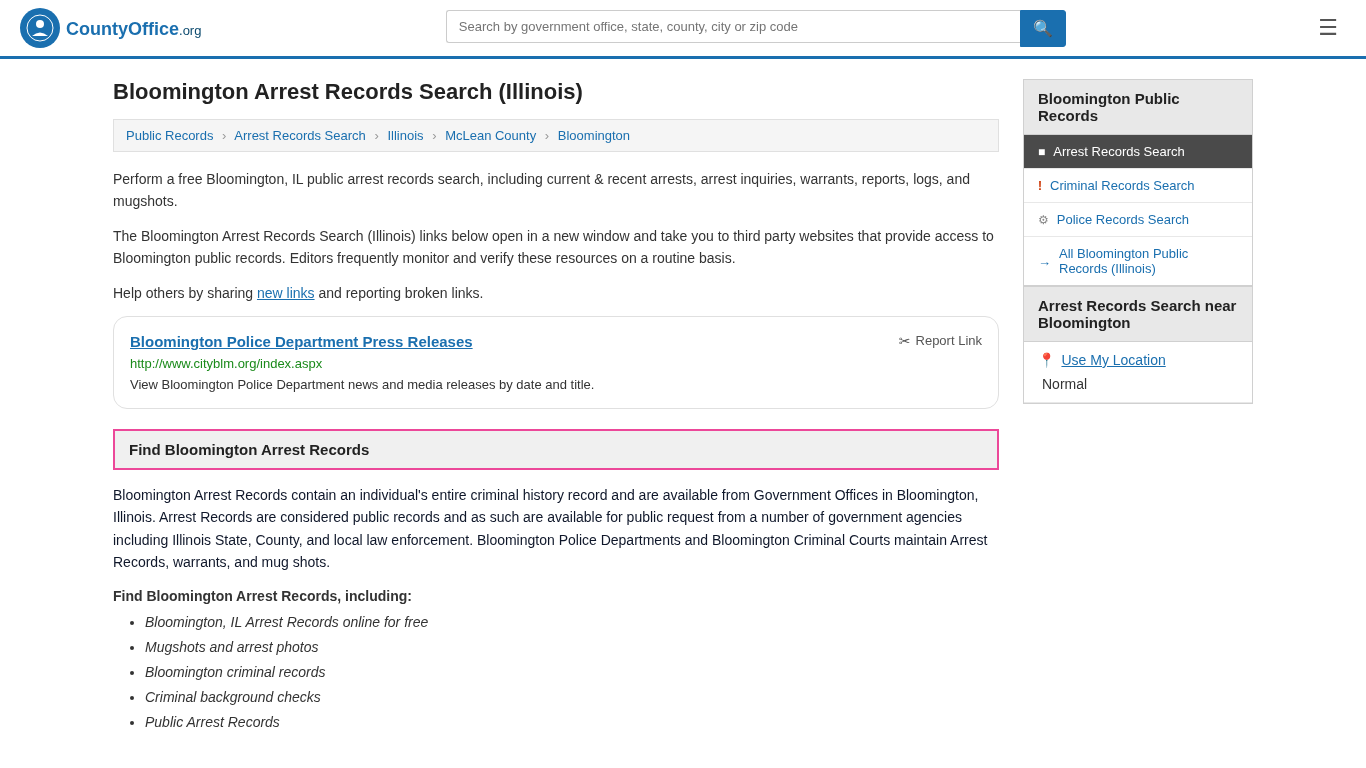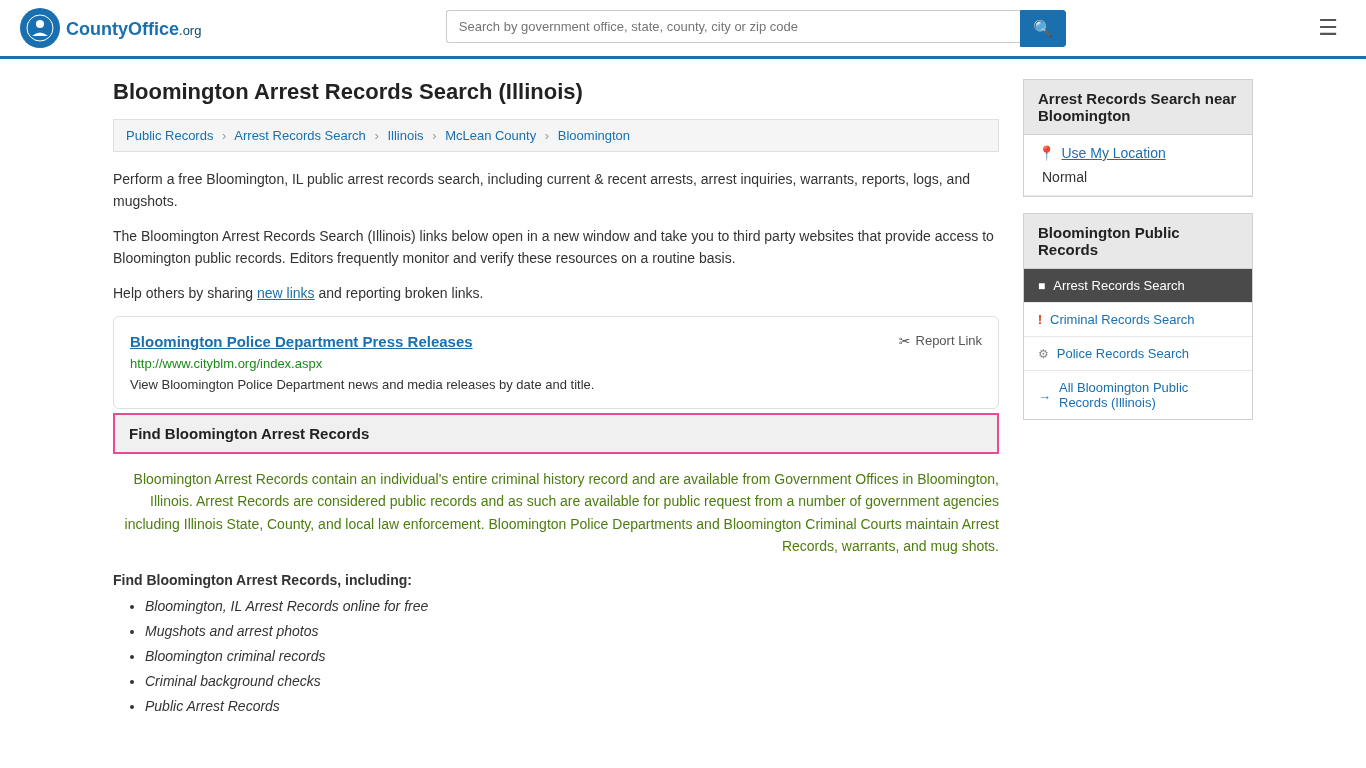--- a/index.html
+++ b/index.html
@@ -121,23 +121,23 @@
       margin-bottom: 12px;
     }
     .help-text a {
       color: #1a6faf;
       text-decoration: underline;
     }
 
     
     .link-card {
       border: 1px solid #e0e0e0;
-      border-radius: 6px;
+      border-radius: 14px;
       padding: 16px;
-      margin-bottom: 4px;
+      margin-bottom: 20px;
     }
     .link-card-header {
       display: flex;
       justify-content: space-between;
       align-items: flex-start;
       margin-bottom: 6px;
     }
     .link-card-title {
       font-size: 15px;
       font-weight: bold;
@@ -171,23 +171,22 @@
       padding: 10px 14px;
       font-size: 15px;
       font-weight: bold;
       color: #222;
       margin-bottom: 14px;
     }
 
     .body-text {
       font-size: 14px;
       line-height: 1.6;
-      color: #4d7c0f;
+      color: #0f172a;
       margin-bottom: 14px;
-      text-align: right;
     }
     .list-label {
       font-size: 14px;
       font-weight: bold;
       color: #333;
       margin-bottom: 8px;
     }
     .bullet-list {
       list-style: disc;
       padding-left: 32px;
@@ -345,53 +344,53 @@
       <li><span>Mugshots and arrest photos</span></li>
       <li><span>Bloomington criminal records</span></li>
       <li><span>Criminal background checks</span></li>
       <li><span>Public Arrest Records</span></li>
     </ul>
 
   </div>
 
   <div class="sidebar">
 
+    <div class="sidebar-links-box">
+      <div class="sidebar-links-title">Bloomington Public Records</div>
+
+      <div class="sidebar-link-item active">
+        <span class="sidebar-link-icon active-icon">■</span>
+        <span style="color:white;">Arrest Records Search</span>
+      </div>
+
+      <div class="sidebar-link-item">
+        <span class="sidebar-link-icon" style="color:#cc3300; font-weight:bold;">!</span>
+        <a href="#">Criminal Records Search</a>
+      </div>
+
+      <div class="sidebar-link-item">
+        <span class="sidebar-link-icon">⚙</span>
+        <a href="#">Police Records Search</a>
+      </div>
+
+      <div class="sidebar-link-item" style="border-bottom:none;">
+        <span class="arrow-icon">→</span>
+        <a href="#">All Bloomington Public Records (Illinois)</a>
+      </div>
+
+    </div>
+
     <div class="sidebar-links-box" style="margin-bottom:16px;">
       <div class="sidebar-links-title">Arrest Records Search near Bloomington</div>
       <div style="padding: 10px 14px; border-bottom:1px solid #e8e8e8;">
         <div class="location-item">
           <span class="pin-icon">📍</span>
           <a href="#" class="location-link">Use My Location</a>
         </div>
         <div style="padding-left: 4px;">
           <a href="#" class="normal-link">Normal</a>
         </div>
       </div>
     </div>
 
-    <div class="sidebar-links-box">
-      <div class="sidebar-links-title">Bloomington Public Records</div>
-
-      <div class="sidebar-link-item active">
-        <span class="sidebar-link-icon active-icon">■</span>
-        <span style="color:white;">Arrest Records Search</span>
-      </div>
-
-      <div class="sidebar-link-item">
-        <span class="sidebar-link-icon" style="color:#cc3300; font-weight:bold;">!</span>
-        <a href="#">Criminal Records Search</a>
-      </div>
-
-      <div class="sidebar-link-item">
-        <span class="sidebar-link-icon">⚙</span>
-        <a href="#">Police Records Search</a>
-      </div>
-
-      <div class="sidebar-link-item" style="border-bottom:none;">
-        <span class="arrow-icon">→</span>
-        <a href="#">All Bloomington Public Records (Illinois)</a>
-      </div>
-
-    </div>
-
   </div>
 
 </div>
 
 </body></html>

